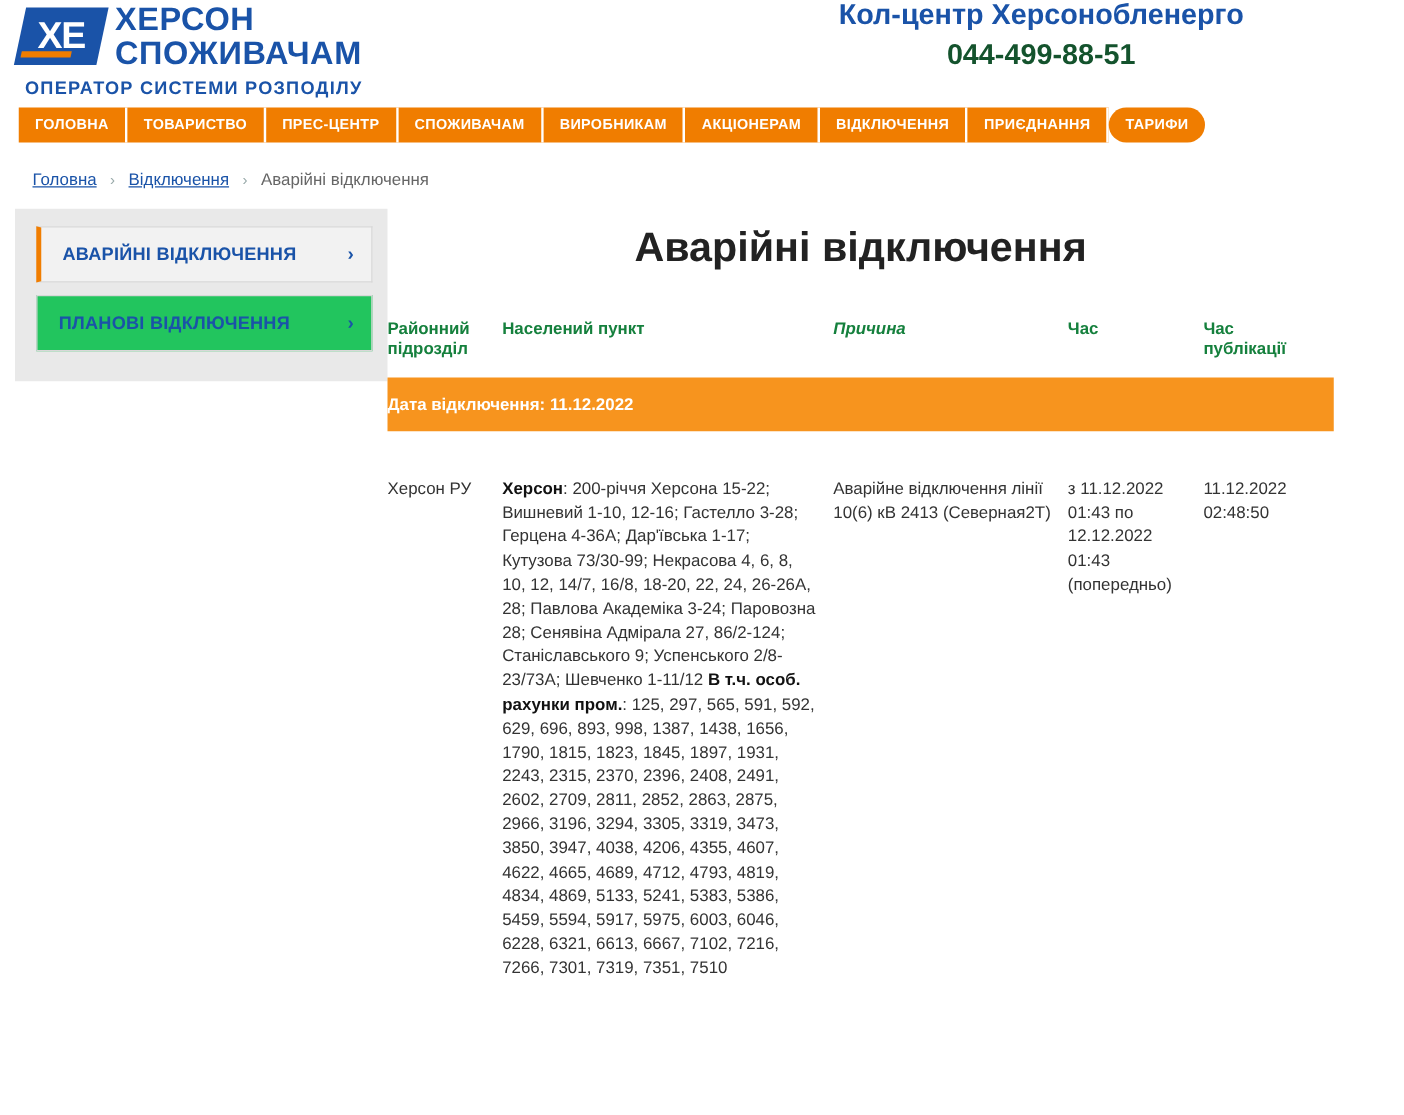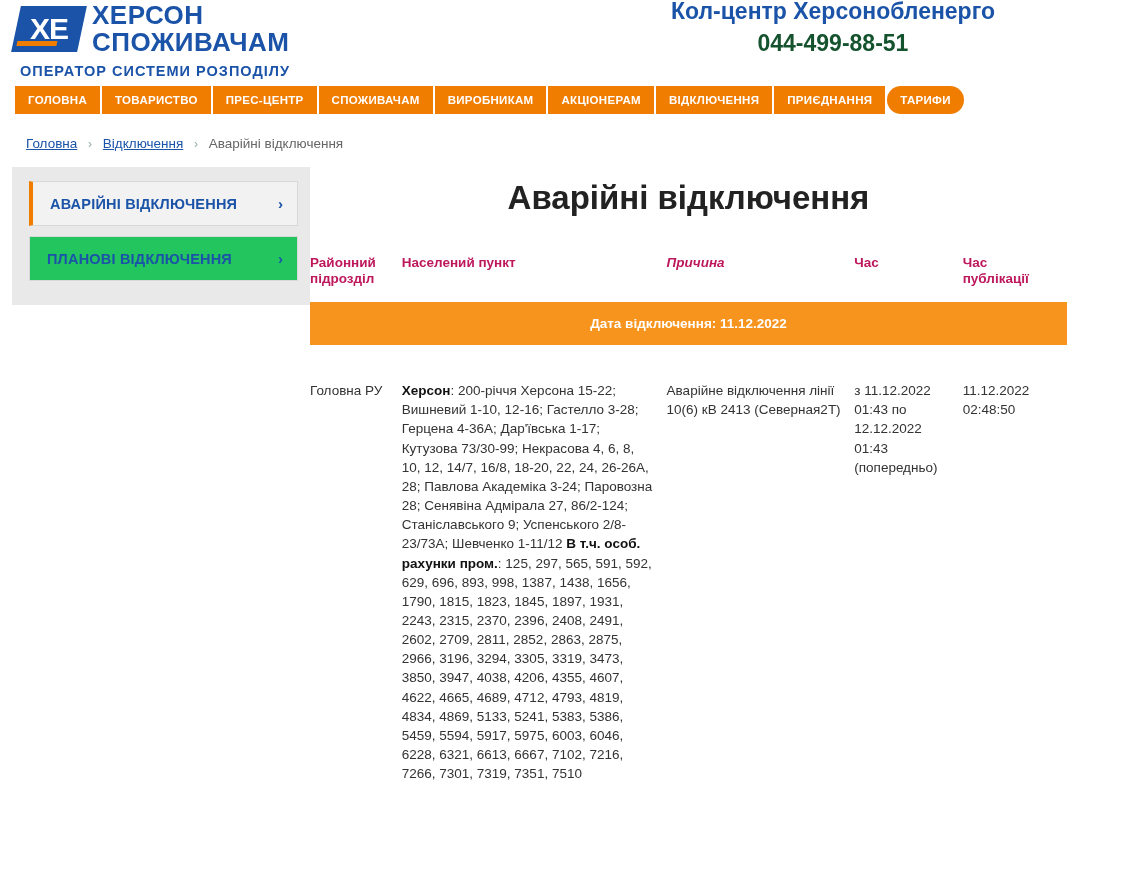--- a/index.html
+++ b/index.html
@@ -199,36 +199,35 @@
   }
 
   table.outages {
     width: 100%;
     border-collapse: collapse;
     font-size: 13.5px;
   }
   table.outages th {
     text-align: left;
     vertical-align: top;
-    color: #be185d;
+    color: #15803d;
     font-weight: bold;
     font-size: 13.5px;
     padding: 0 10px 14px 0;
     line-height: 1.22;
   }
   .col-1 { width: 88px; }
   .col-2 { width: 254px; }
   .col-3 { width: 180px; font-style: italic; }
   .col-4 { width: 104px; }
   .col-5 { width: 100px; }
 
   tr.date-row td {
     background: #f7941e;
     color: #ffffff;
-    text-align: center;
     font-weight: bold;
     font-size: 13.5px;
     padding: 12px 0;
   }
   tr.spacer td { height: 36px; }
 
   tbody td {
     vertical-align: top;
     padding: 0 12px 0 0;
     line-height: 1.42;
@@ -311,21 +310,21 @@
         </tr>
       </thead>
       <tbody>
         <tr class="date-row">
           <td colspan="5">Дата відключення: 11.12.2022</td>
         </tr>
         <tr class="spacer">
           <td colspan="5"></td>
         </tr>
         <tr>
-          <td class="cell-district">Головна РУ</td>
+          <td class="cell-district">Херсон РУ</td>
           <td class="cell-place">
             <b>Херсон</b><span>:</span>
             <span class="muted">200-річчя Херсона 15-22; Вишневий 1-10, 12-16; Гастелло 3-28; Герцена 4-36А; Дар'ївська 1-17; Кутузова 73/30-99; Некрасова 4, 6, 8, 10, 12, 14/7, 16/8, 18-20, 22, 24, 26-26А, 28; Павлова Академіка 3-24; Паровозна 28; Сенявіна Адмірала 27, 86/2-124; Станіславського 9; Успенського 2/8-23/73А; Шевченко 1-11/12</span>
             <b>В т.ч. особ. рахунки пром.</b><span class="muted">: 125, 297, 565, 591, 592, 629, 696, 893, 998, 1387, 1438, 1656, 1790, 1815, 1823, 1845, 1897, 1931, 2243, 2315, 2370, 2396, 2408, 2491, 2602, 2709, 2811, 2852, 2863, 2875, 2966, 3196, 3294, 3305, 3319, 3473, 3850, 3947, 4038, 4206, 4355, 4607, 4622, 4665, 4689, 4712, 4793, 4819, 4834, 4869, 5133, 5241, 5383, 5386, 5459, 5594, 5917, 5975, 6003, 6046, 6228, 6321, 6613, 6667, 7102, 7216, 7266, 7301, 7319, 7351, 7510</span>
           </td>
           <td>Аварійне відключення лінії 10(6) кВ 2413 (Северная2Т)</td>
           <td>з 11.12.2022 01:43 по 12.12.2022 01:43 (попередньо)</td>
           <td>11.12.2022 02:48:50</td>
         </tr>
       </tbody>

